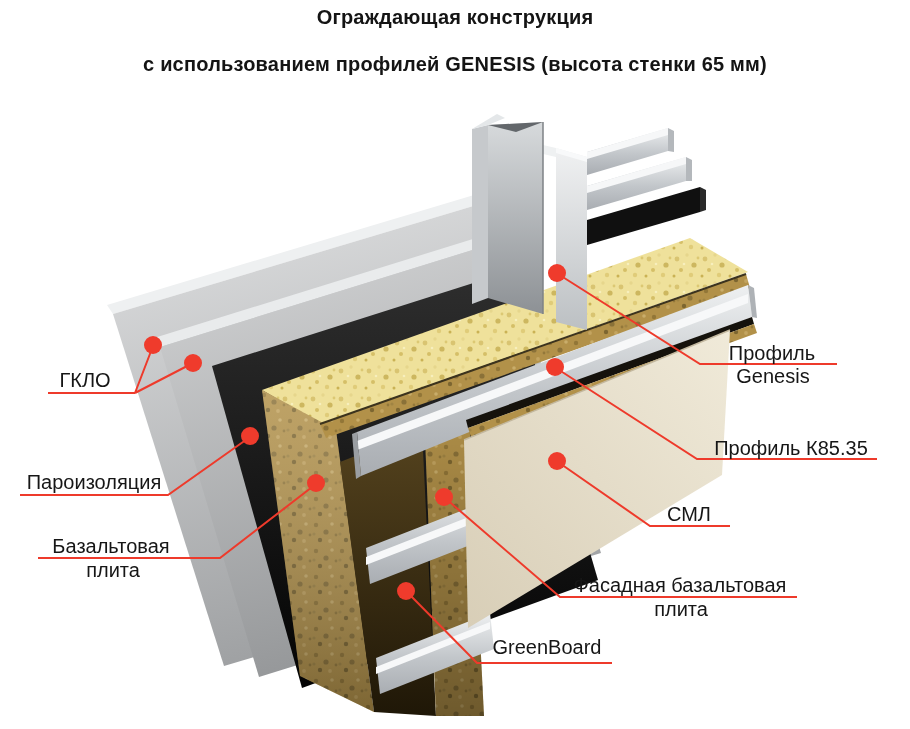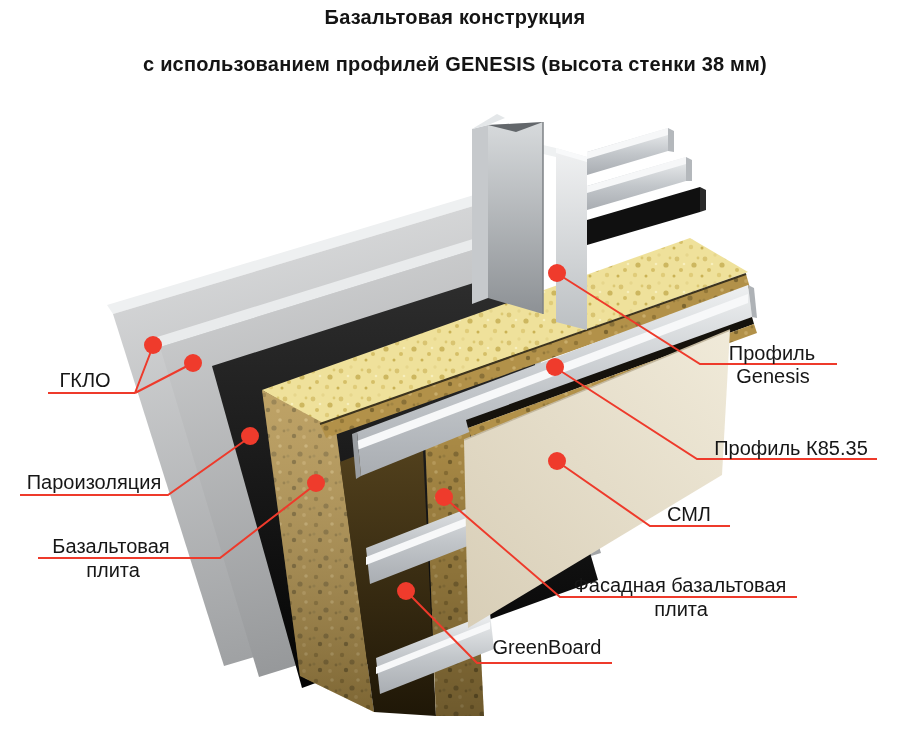--- a/index.html
+++ b/index.html
@@ -15,22 +15,22 @@
   .title2{top:53px;}
   svg{position:absolute;top:0;left:0;}
   .lbl{font-size:20px;fill:#161616;}
   .mid{text-anchor:middle;}
 </style>
 </head>
 <body>
 
 <div class="stage">
 
-  <div class="title-line title1">Базальтовая конструкция</div>
-  <div class="title-line title2">с использованием профилей GENESIS (высота стенки 38 мм)</div>
+  <div class="title-line title1">Ограждающая конструкция</div>
+  <div class="title-line title2">с использованием профилей GENESIS (высота стенки 65 мм)</div>
 
   <svg width="910" height="729" viewBox="0 0 910 729">
     <defs>
       <linearGradient id="gGrayA" x1="0" y1="0" x2="0.25" y2="1">
         <stop offset="0" stop-color="#e0e1e2"></stop>
           <stop offset="1" stop-color="#9fa1a3"></stop>
       </linearGradient>
       <linearGradient id="gGrayB" x1="0" y1="0" x2="0.25" y2="1">
         <stop offset="0" stop-color="#d4d5d6"></stop>
           <stop offset="1" stop-color="#96989a"></stop>

